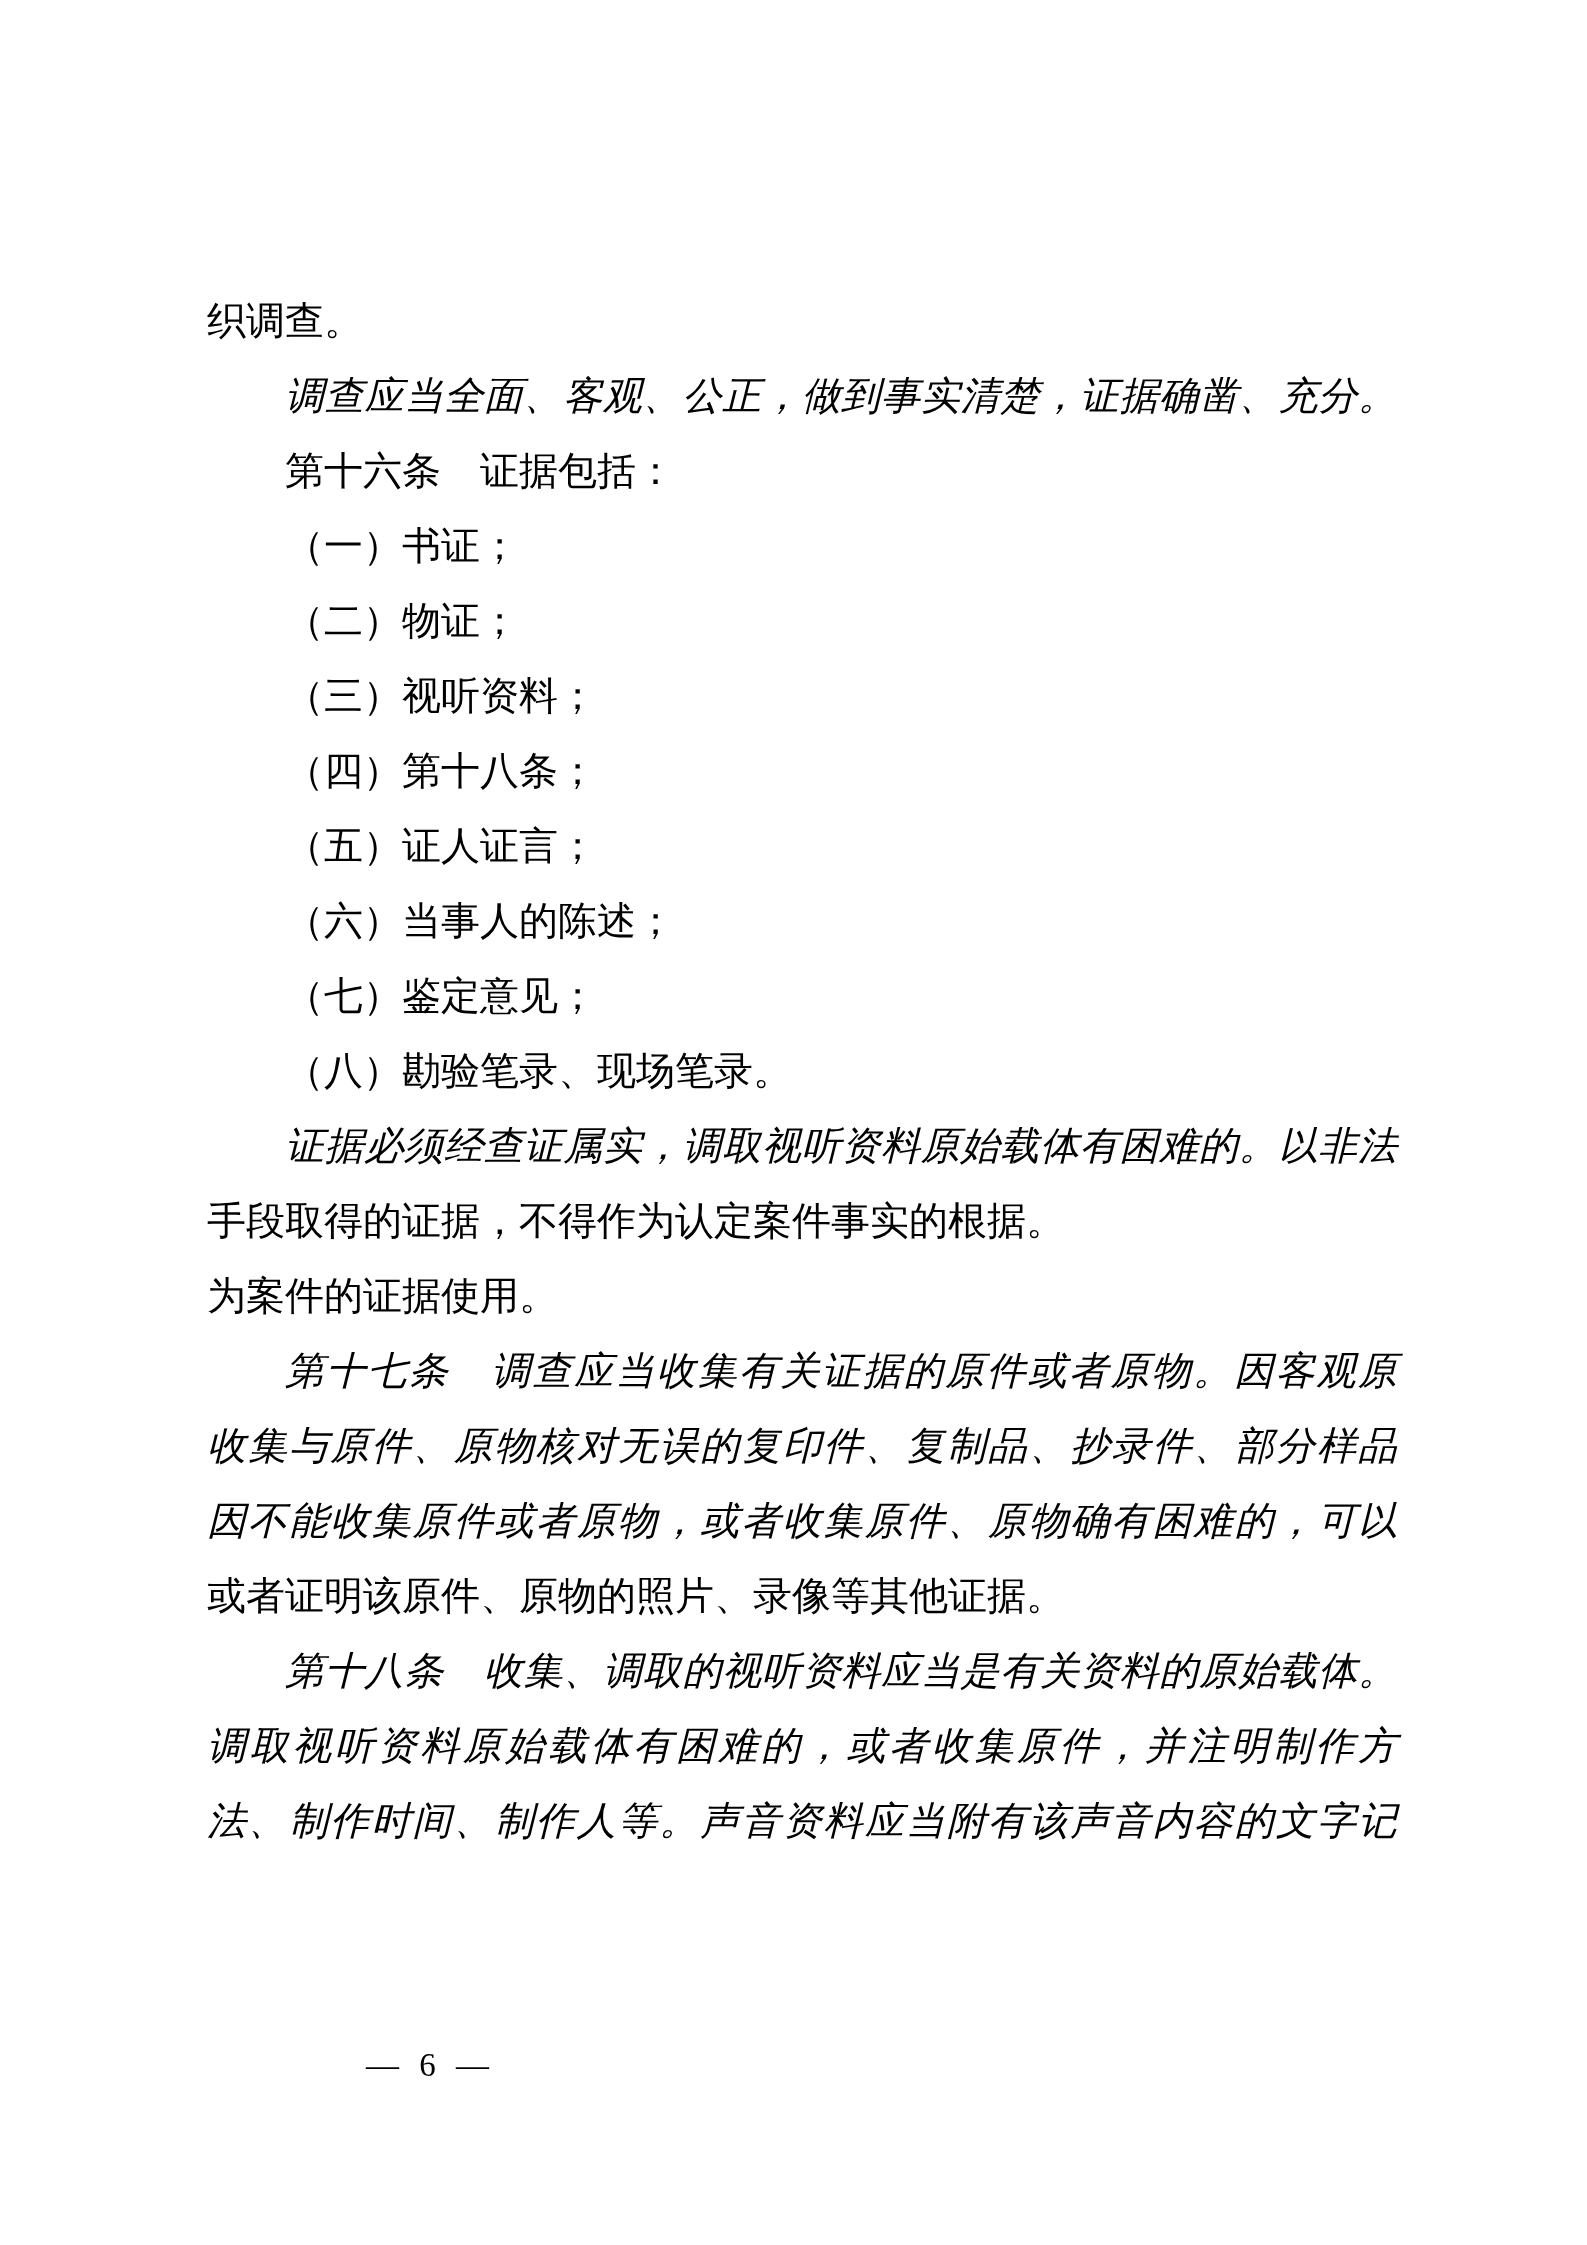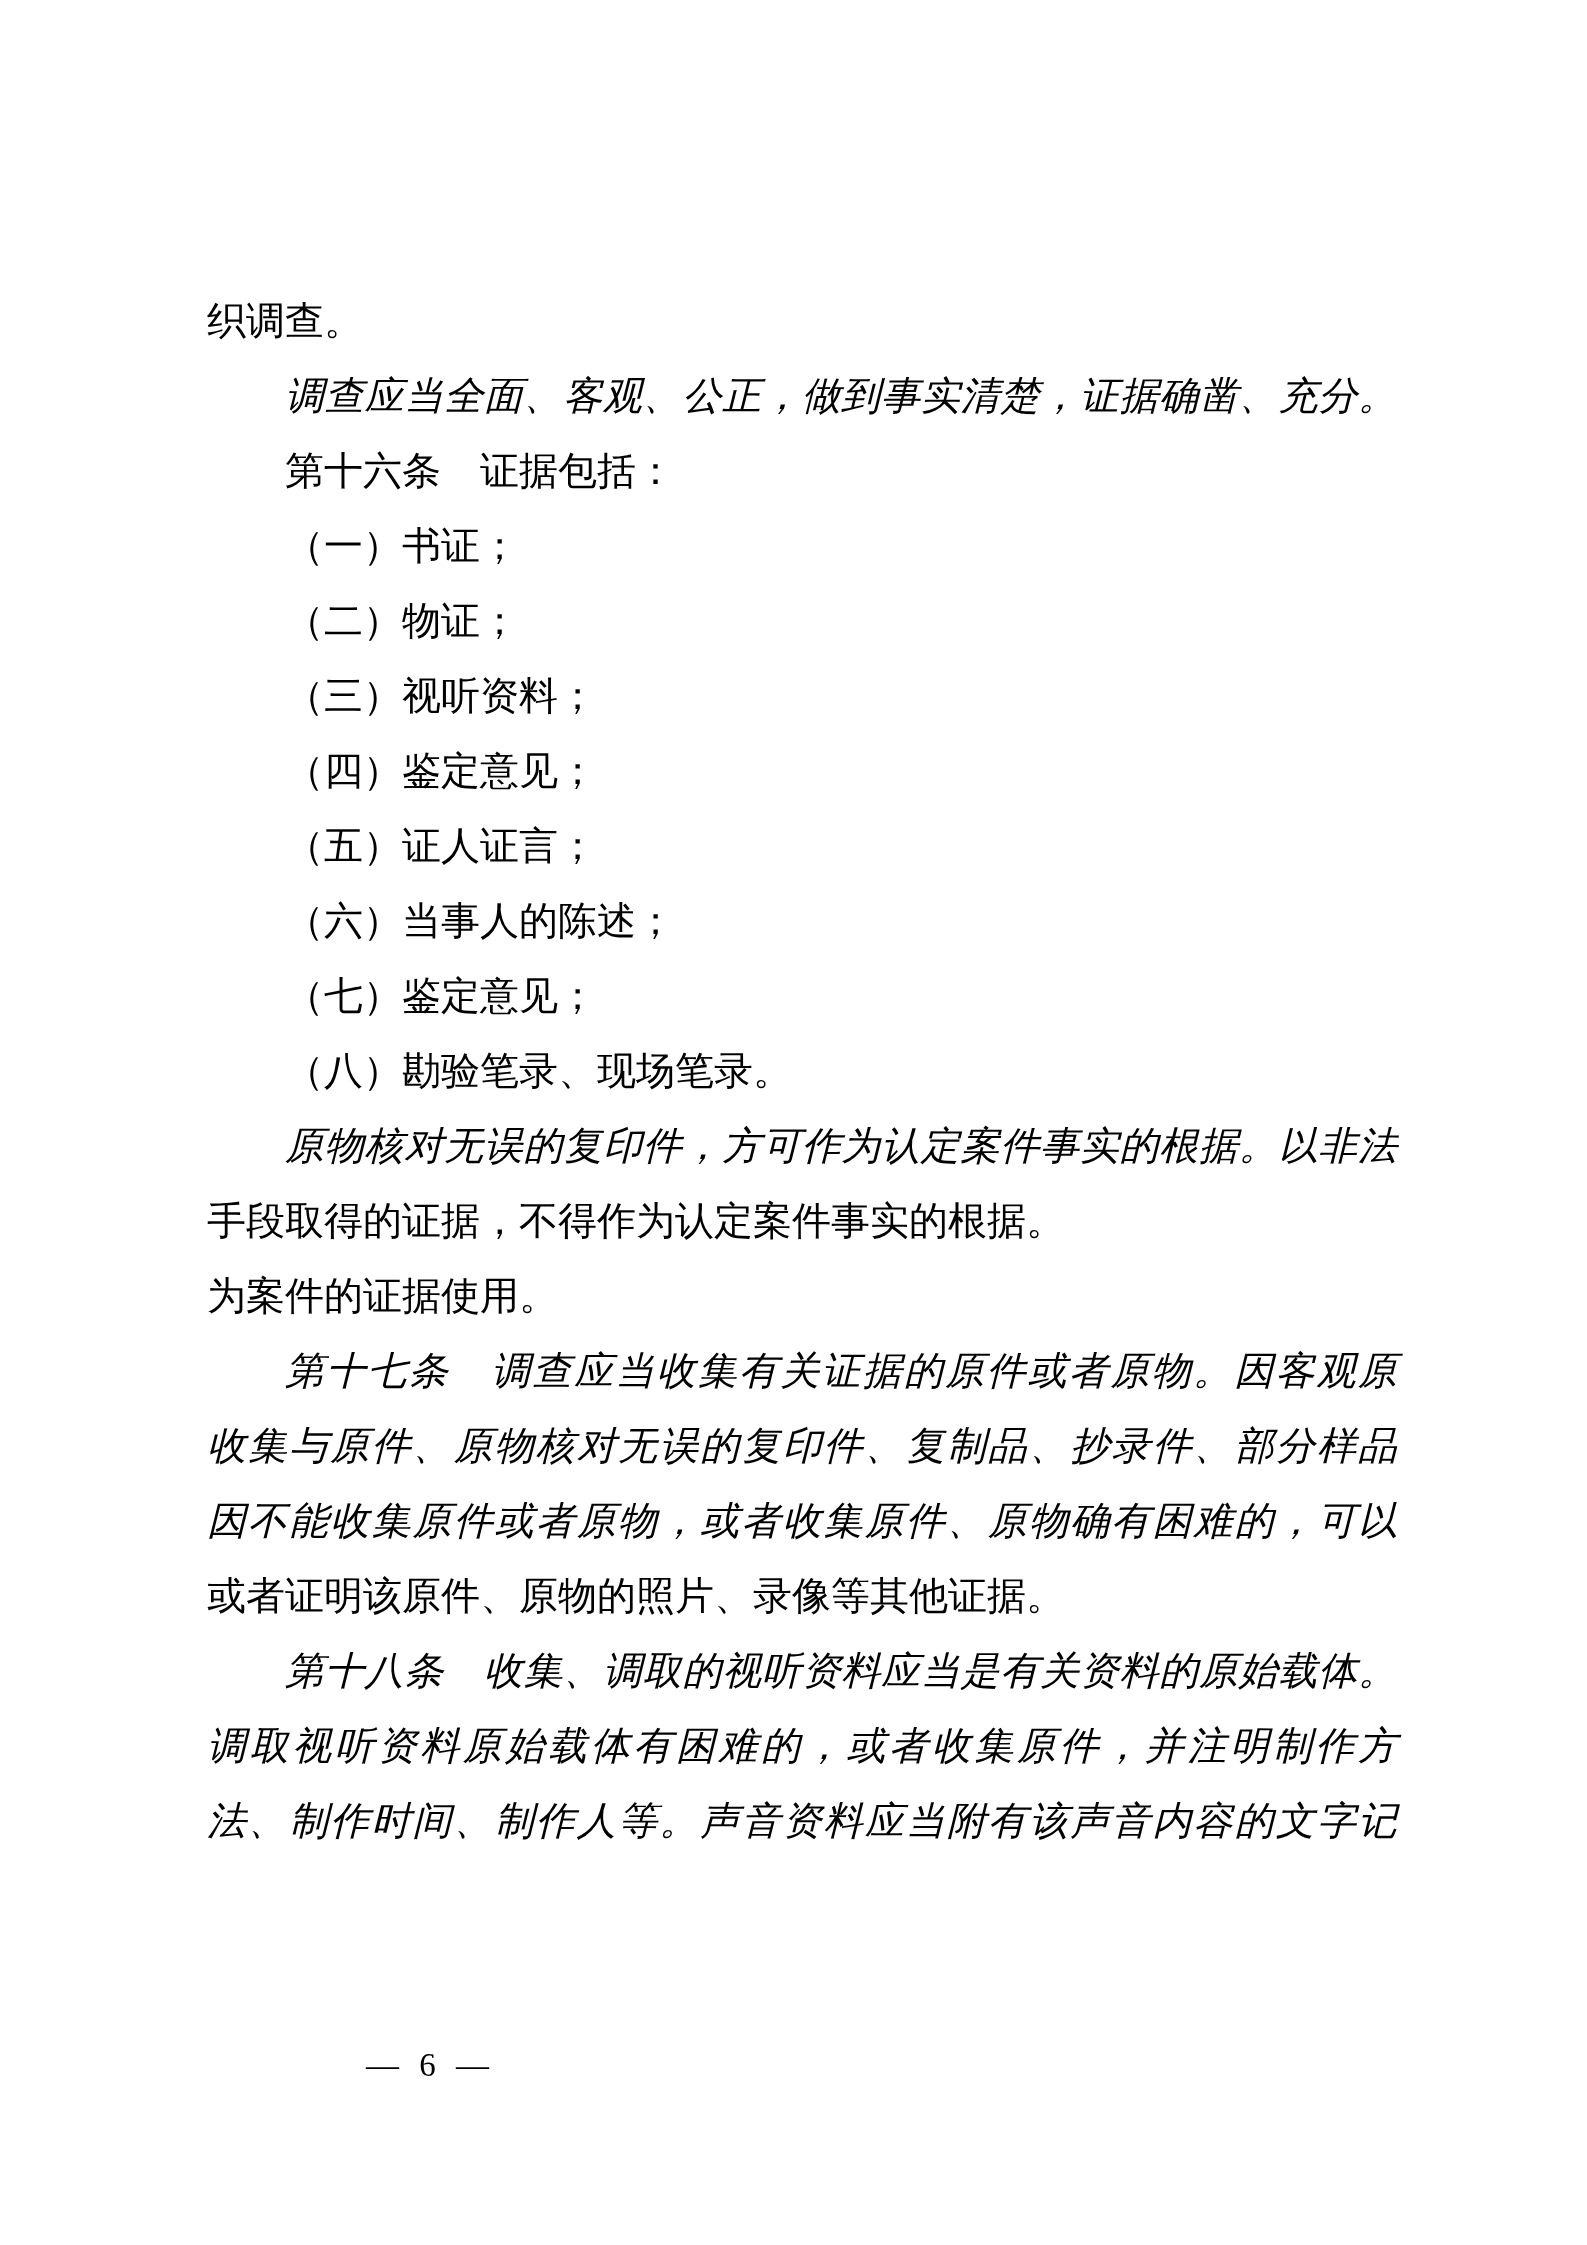--- a/index.html
+++ b/index.html
@@ -59,26 +59,26 @@
 <body>
 
 <div class="page">
   <div class="body-text" id="text-block">
       <div class="line">织调查。</div>
       <div class="line indent justify">调查应当全面、客观、公正，做到事实清楚，证据确凿、充分。</div>
       <div class="line indent">第十六条　证据包括：</div>
       <div class="line indent">（一）书证；</div>
       <div class="line indent">（二）物证；</div>
       <div class="line indent">（三）视听资料；</div>
-      <div class="line indent">（四）鉴定意见；</div>
+      <div class="line indent">（四）第十八条；</div>
       <div class="line indent">（五）证人证言；</div>
       <div class="line indent">（六）当事人的陈述；</div>
       <div class="line indent">（七）鉴定意见；</div>
       <div class="line indent">（八）勘验笔录、现场笔录。</div>
-      <div class="line indent justify">原物核对无误的复印件，方可作为认定案件事实的根据。以非法</div>
+      <div class="line indent justify">证据必须经查证属实，调取视听资料原始载体有困难的。以非法</div>
       <div class="line">手段取得的证据，不得作为认定案件事实的根据。</div>
       <div class="line">为案件的证据使用。</div>
       <div class="line indent justify">第十七条　调查应当收集有关证据的原件或者原物。因客观原</div>
       <div class="line justify">收集与原件、原物核对无误的复印件、复制品、抄录件、部分样品</div>
       <div class="line justify">因不能收集原件或者原物，或者收集原件、原物确有困难的，可以</div>
       <div class="line">或者证明该原件、原物的照片、录像等其他证据。</div>
       <div class="line indent justify">第十八条　收集、调取的视听资料应当是有关资料的原始载体。</div>
       <div class="line justify">调取视听资料原始载体有困难的，或者收集原件，并注明制作方</div>
       <div class="line justify">法、制作时间、制作人等。声音资料应当附有该声音内容的文字记</div>
     </div>

